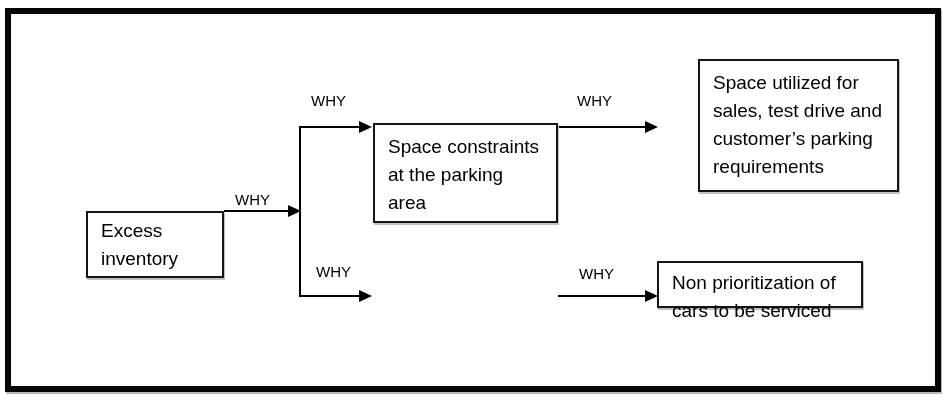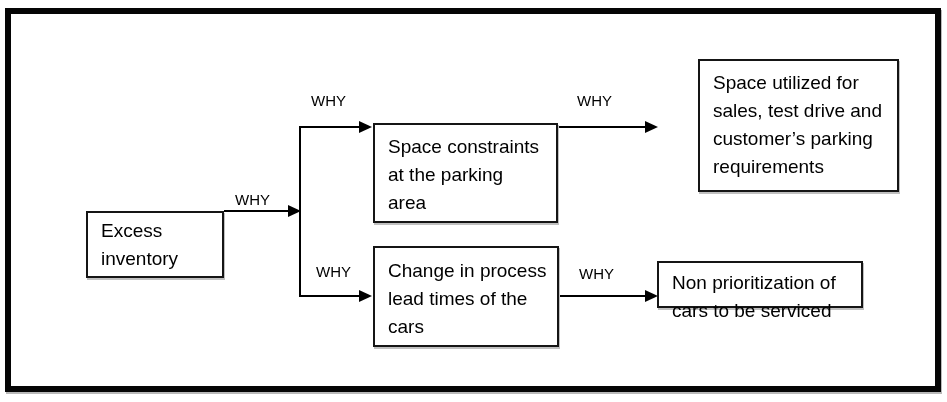--- a/index.html
+++ b/index.html
@@ -98,23 +98,20 @@
 
   <div class="node" id="node-cause-top">Space constraints
 at the parking
 area</div>
 
   <div class="node" id="node-cause-top-2">Space utilized for
 sales, test drive and
 customer’s parking
 requirements</div>
 
-  <div class="node" id="node-cause-bottom">Change in process
-lead times of the
-cars</div>
 
   <div class="node" id="node-cause-bottom-2">Non prioritization of
 cars to be serviced</div>
 
   <div class="why" id="why-1">WHY</div>
   <div class="why" id="why-2">WHY</div>
   <div class="why" id="why-3">WHY</div>
   <div class="why" id="why-4">WHY</div>
   <div class="why" id="why-5">WHY</div>
 </div>

